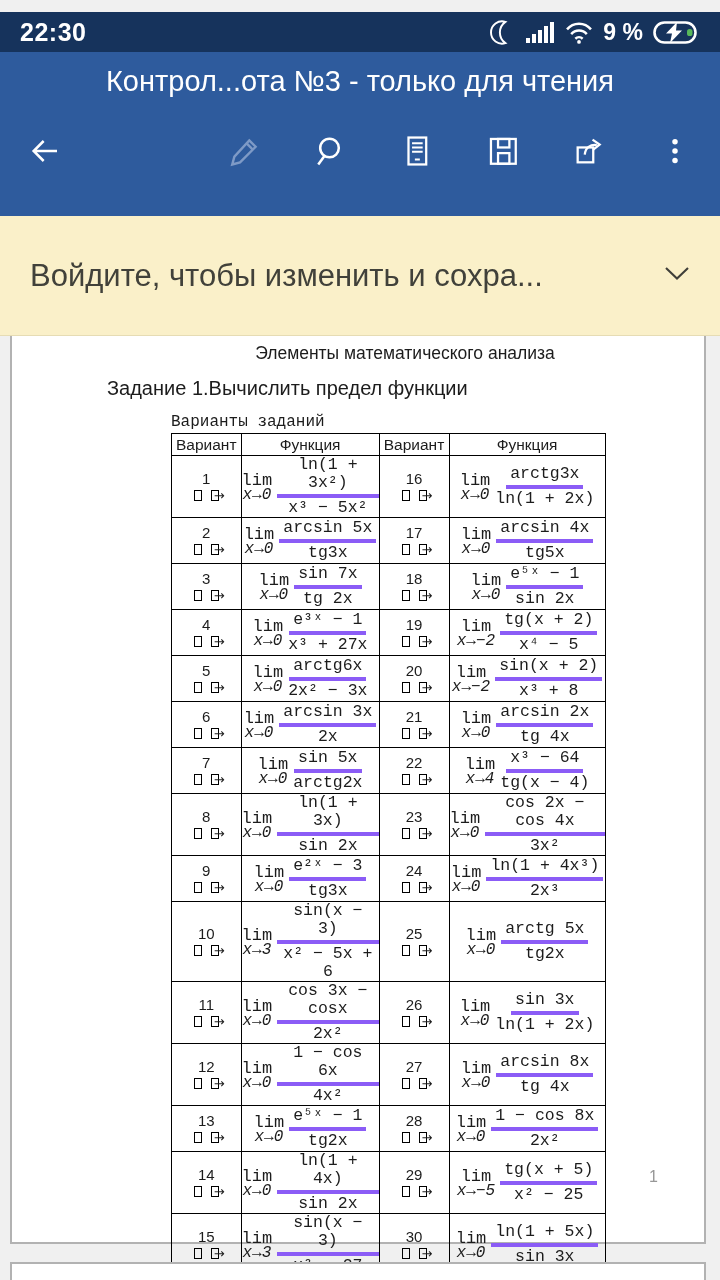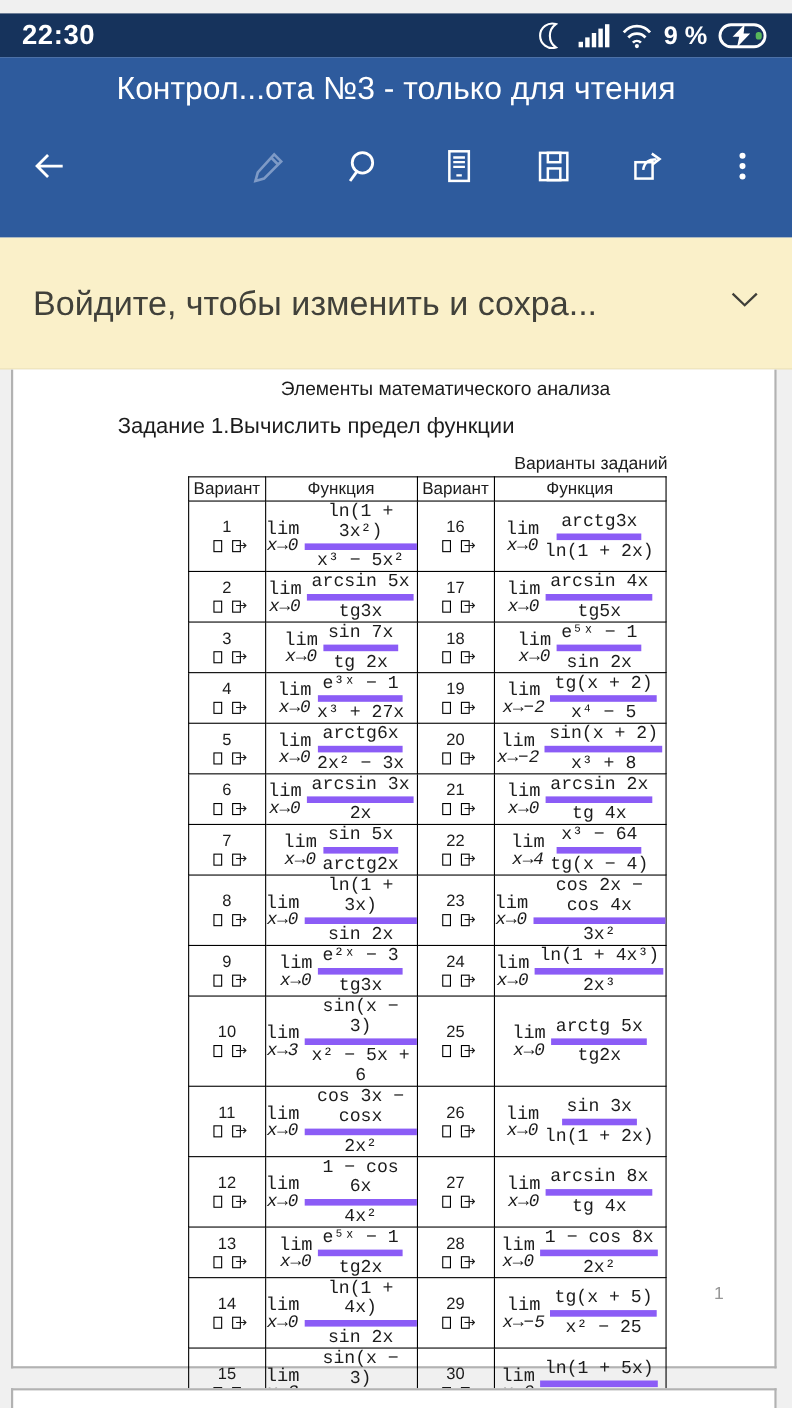--- a/index.html
+++ b/index.html
@@ -32,41 +32,41 @@
   .doc-area { position:relative; width:720px; height:994px; background:#f0f0f0; }
   .page { position:absolute; left:10px; width:696px; background:#fff;
           border:2px solid #b2b2b2; }
   .page-1 { top:0; height:908px; border-top:none; }
   .page-2 { top:926px; height:68px; border-bottom:none; }
 
   .content { padding-left:95px; padding-right:1px; color:#1c1c1c; }
   .doc-title { margin-top:7px; text-align:center; font-size:17.5px; }
   .doc-task  { margin-top:13px; font-size:20px; }
   .tbl-caption { width:436px; margin-left:64px; margin-top:13px;
-                 text-align:right; font-size:16px; }
+                 text-align:left; font-size:16px;font-family:Liberation Mono, monospace; }
 
   table.vtable { margin-left:64px; border-collapse:collapse; margin-top:2px; }
   .vtable th, .vtable td { border:1px solid #000; }
   .vtable th { height:22px; font-size:15.5px; font-weight:normal; padding:0 4px; }
   .vtable td { height:46px; }
 
   .vcell { text-align:center; vertical-align:middle; }
   .vnum { font-size:15px; line-height:16px; margin-top:1px; }
   .phrow { display:flex; justify-content:center; gap:9px; margin-top:3px; height:13px; }
   .phbox { display:inline-block; width:8px; height:11px; border:1.5px solid #000; position:relative; }
   .pharrow .arr { position:absolute; left:2px; top:50%; transform:translateY(-54%);
                   font-size:13px; line-height:13px; font-family:"DejaVu Sans",sans-serif; }
 
   .fcell { text-align:center; vertical-align:middle; font-family:Liberation Mono, monospace; }
   .fwrap { display:flex; justify-content:center; align-items:center; gap:5px; }
   .lim { display:flex; flex-direction:column; align-items:center; }
   .limword { font-size:17px; line-height:17px; }
   .limsub { font-size:16px; line-height:11px; font-style:italic; margin-top:1px; }
   .frac { display:flex; flex-direction:column; align-items:center; font-size:16.5px; }
-  .num { padding:0 4px 2px; border-bottom:6px solid #8b5cf6; line-height:18px; }
+  .num { padding:0 4px 2px; border-bottom:4px solid #8b5cf6; line-height:18px; }
   .den { padding-top:1px; line-height:18px; }
 
   .page-number { position:absolute; right:46px; top:832px; color:#979797; font-size:16px; }
 </style>
 </head>
 <body>
 
 <div class="screen">
 
   <div class="status-bar">

